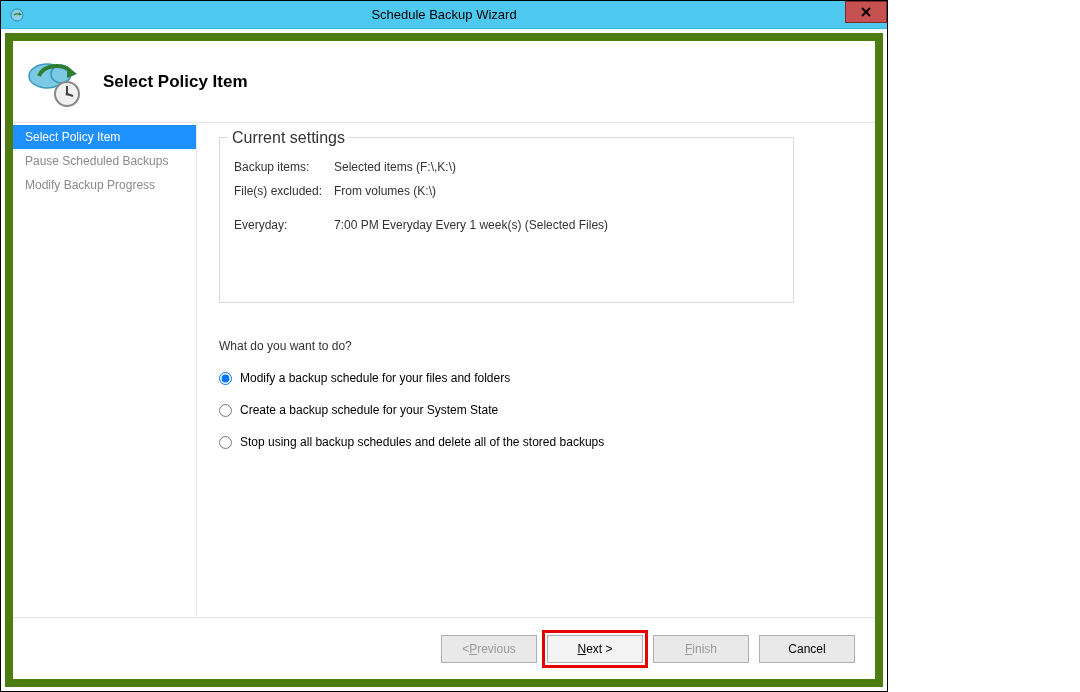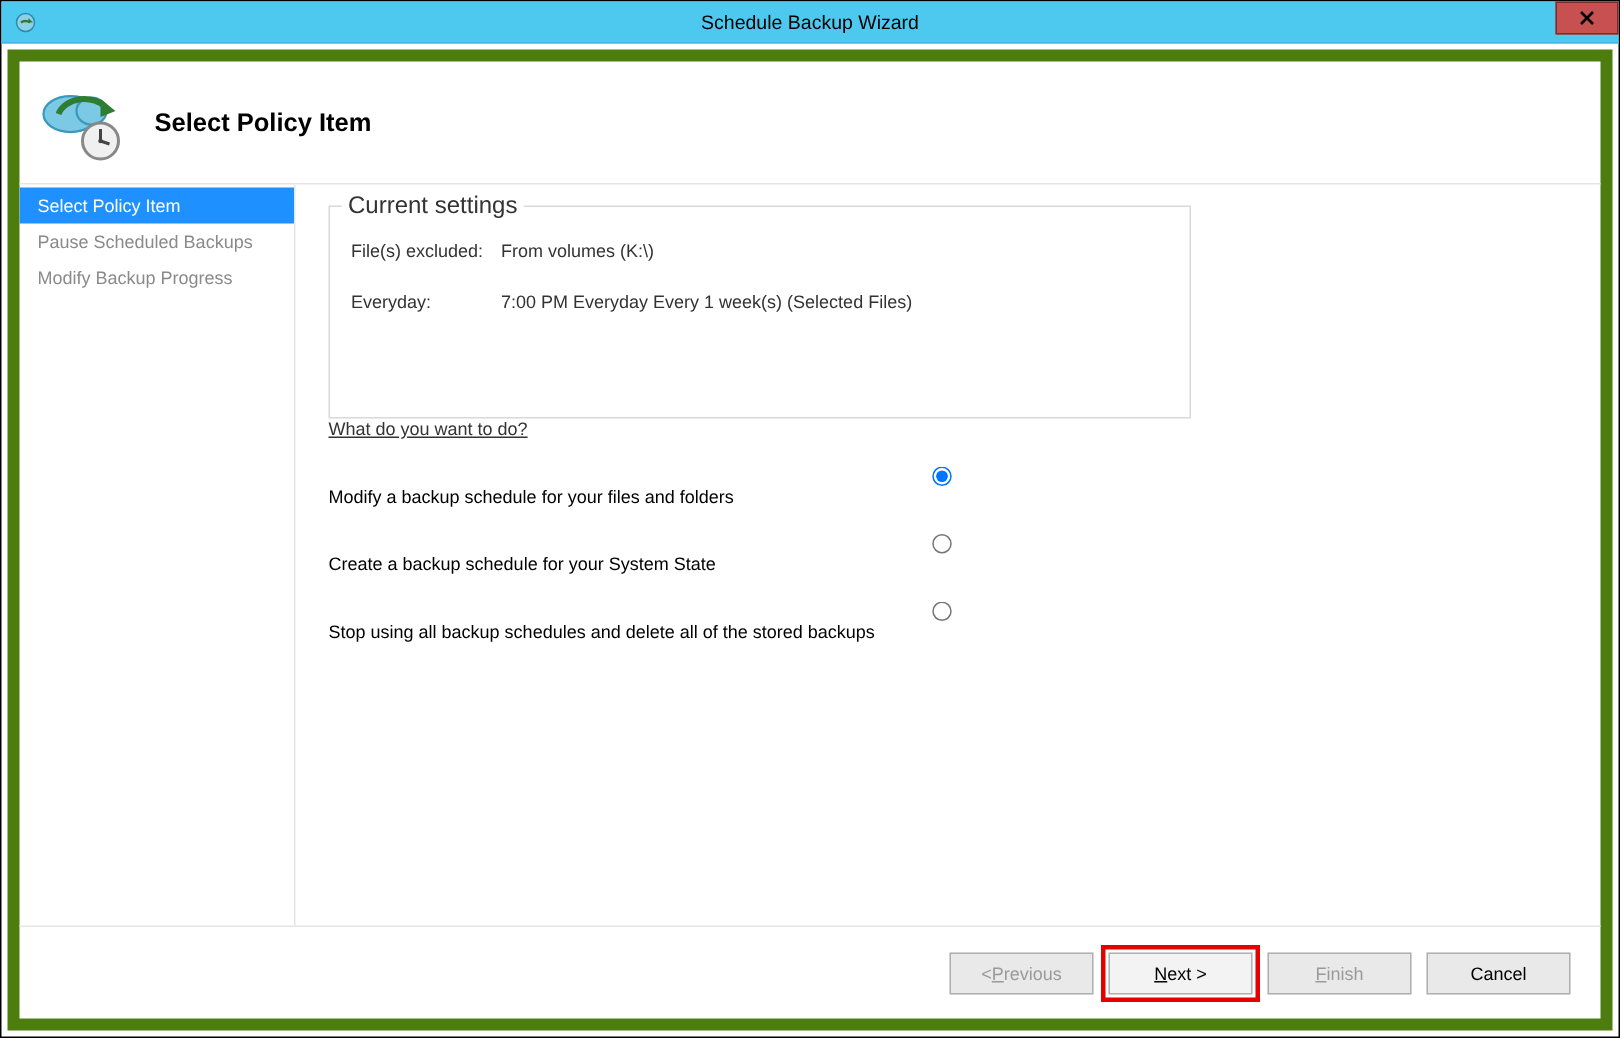--- a/index.html
+++ b/index.html
@@ -4,21 +4,21 @@
 <style>
   * { box-sizing: border-box; }
   body {
     margin: 0;
     font-family: "Segoe UI", Tahoma, sans-serif;
     font-size: 12px;
     color: #000;
     background: #fff;
   }
   .window {
-    width: 1080px;
+    width: 888px;
     height: 692px;
     border: 1px solid #000;
     background: #fff;
     display: flex;
     flex-direction: column;
   }
   .titlebar {
     height: 28px;
     background: #4dc9ef;
     display: flex;
@@ -131,32 +131,32 @@
   }
   .kv-row:first-of-type { margin-top: 6px; }
   .kv-label {
     width: 100px;
     color: #333;
   }
   .kv-value {
     color: #333;
   }
   .question {
-    font-size: 12px;
-    color: #333;
-    text-decoration: underline;
+    margin-top: 36px;
+    font-size: 12px;
+    color: #333;
   }
   .radio-group {
     margin-top: 14px;
   }
   .radio-row {
     display: flex;
+    align-items: center;
     margin: 18px 0;
     cursor: pointer;
-    flex-direction: column;
   }
   .radio-row input[type="radio"] {
     margin: 0 8px 0 0;
   }
   .radio-row label { cursor: pointer; }
   .footer {
     height: 62px;
     border-top: 1px solid #e5e5e5;
     display: flex;
     align-items: center;
@@ -232,20 +232,24 @@
         <div class="nav-item selected">Select Policy Item</div>
         <div class="nav-item disabled">Pause Scheduled Backups</div>
         <div class="nav-item disabled">Modify Backup Progress</div>
       </div>
 
       <div class="content">
         <div class="groupbox">
           <div class="legend">Current settings</div>
 
           <div class="kv-row">
+            <div class="kv-label">Backup items:</div>
+            <div class="kv-value">Selected items (F:\,K:\)</div>
+          </div>
+          <div class="kv-row">
             <div class="kv-label">File(s) excluded:</div>
             <div class="kv-value">From volumes (K:\)</div>
           </div>
           <div class="kv-row" style="margin-top:20px">
             <div class="kv-label">Everyday:</div>
             <div class="kv-value">7:00 PM Everyday Every 1 week(s) (Selected Files)</div>
           </div>
         </div>
 
         <div class="question">What do you want to do?</div>

